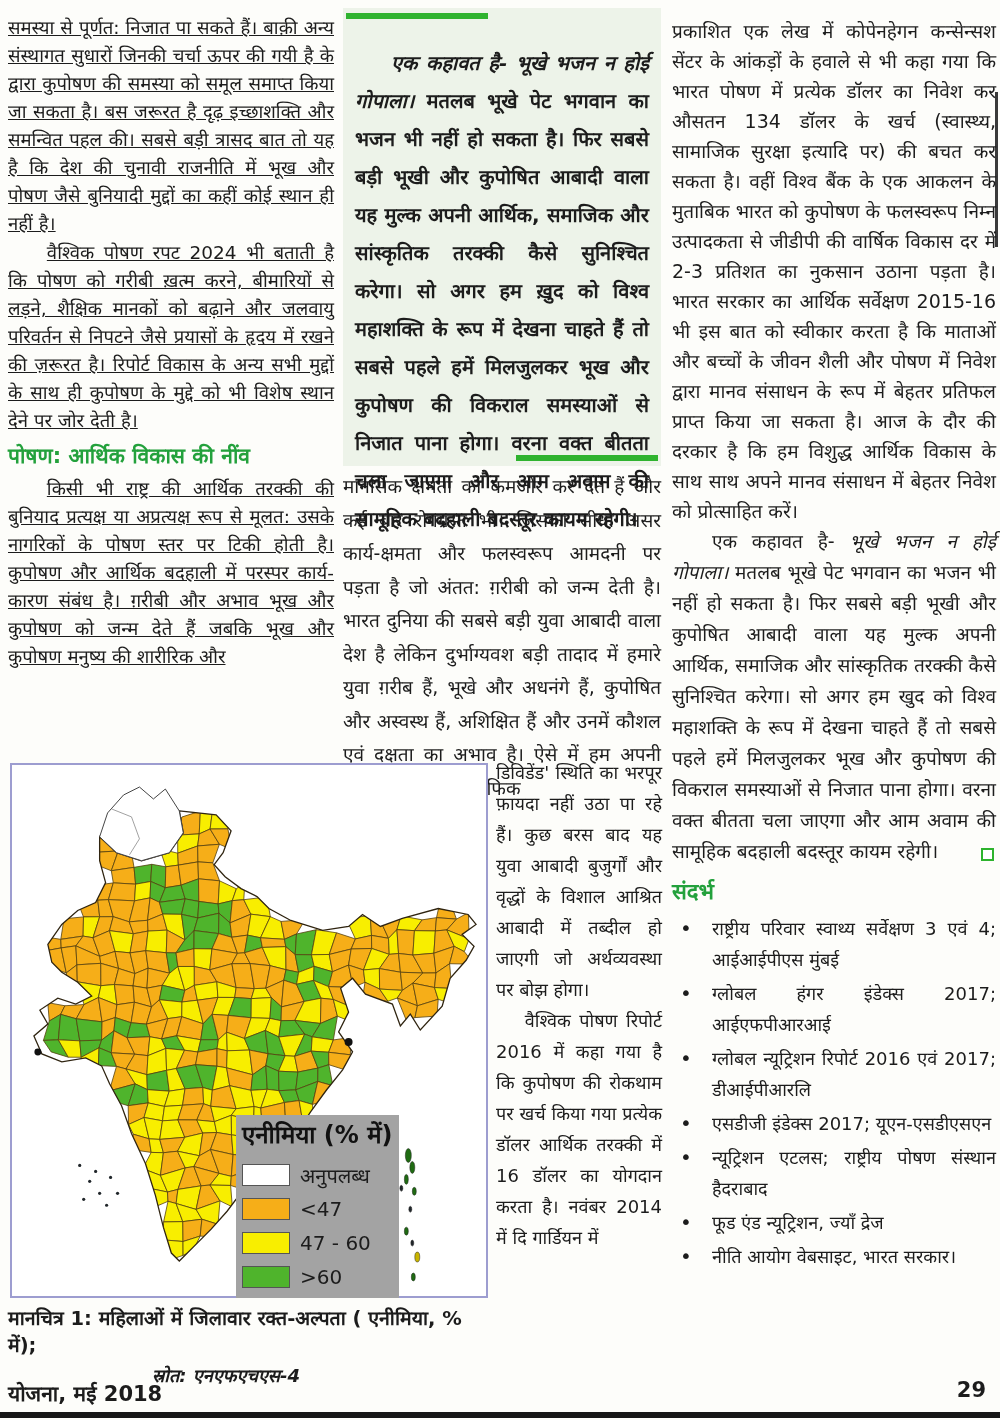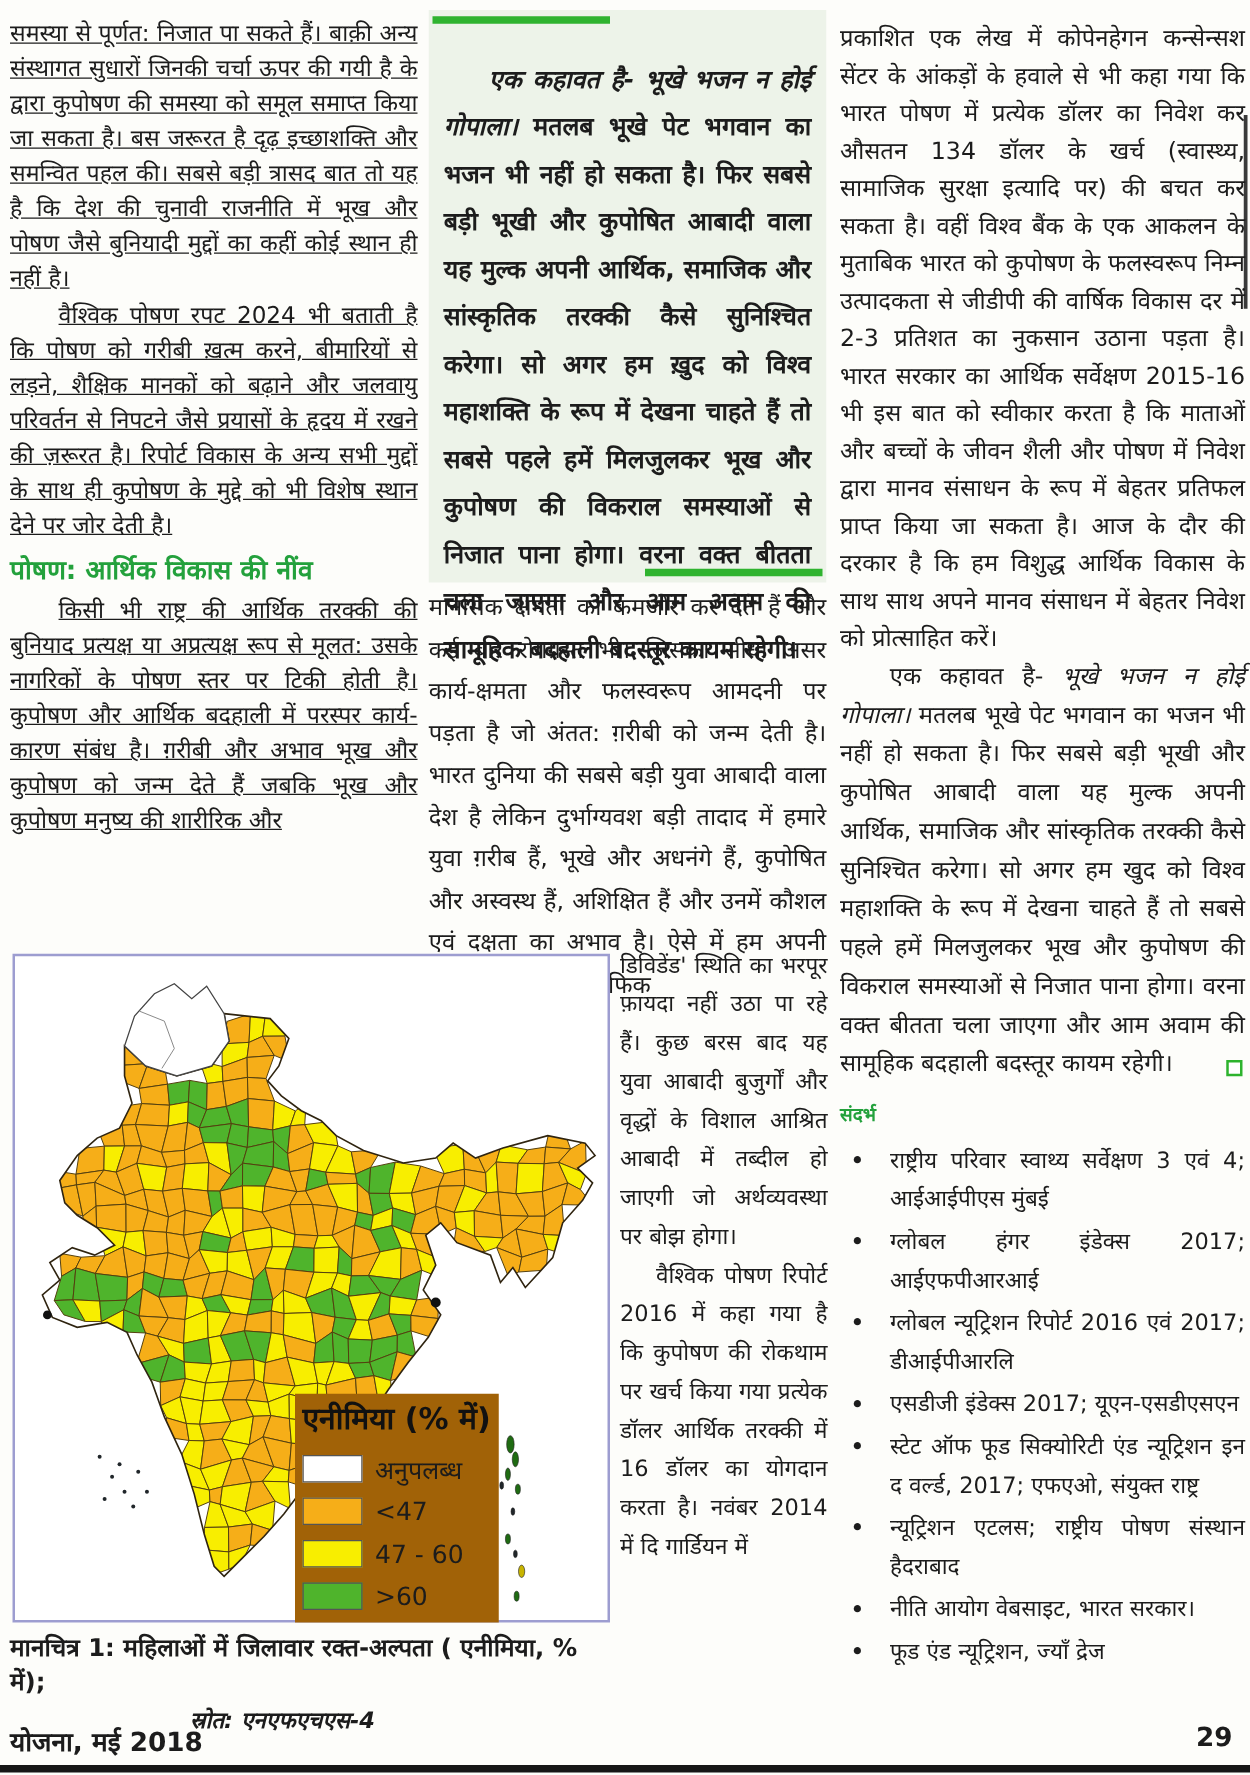--- a/index.html
+++ b/index.html
@@ -17,34 +17,34 @@
   .qbar-top { position:absolute; left:3px; top:5px; width:142px; height:6px; background:#2fb32f; }
   .qbar-bot { position:absolute; right:3px; bottom:5px; width:142px; height:6px; background:#2fb32f; }
   .quote-text { font-weight:bold; font-size:20px; line-height:38px; text-align:justify; text-indent:1.8em; }
   .q-lead { font-style:italic; }
 
   .col-mid-wide { left:343px; top:470px; width:318px; font-size:19px; line-height:33.5px; z-index:1; }
   .col-mid-narrow { left:496px; top:757px; width:166px; font-size:18px; line-height:31px; z-index:1; }
   .col-mid-narrow .indent { text-indent:1.6em; }
 
   .figure { left:10px; top:763px; width:478px; height:535px; background:#ffffff; border:2px solid #9d9dd0; z-index:2; }
-  .legend { position:absolute; left:224px; top:350px; background:#a16207; padding:2px 6px 4px 6px; z-index:3; }
+  .legend { position:absolute; left:224px; top:350px; background:#a3a3a3; padding:2px 6px 4px 6px; z-index:3; }
   .legend-title { font-weight:bold; font-size:24px; margin-bottom:8px; color:#111; }
   .legend-row { display:flex; align-items:center; height:34px; }
   .swatch { width:48px; height:22px; border:1.5px solid #555; margin-right:10px; flex:none; }
   .legend-label { font-size:20px; }
 
   .caption { left:8px; top:1305px; width:458px; z-index:3; }
   .caption-main { font-weight:bold; font-size:19.5px; line-height:27px; }
   .caption-src { font-weight:bold; font-style:italic; font-size:18px; text-align:center; padding-right:22px; margin-top:4px; }
 
   .col-right { left:672px; top:16px; width:324px; font-size:19px; line-height:30px; z-index:1; }
   .col-right .para2 { position:relative; line-height:31px; }
   .endmark { position:absolute; right:2px; bottom:6px; width:13px; height:13px; border:2px solid #2db32d; background:#fff; }
-  .refs-head { color:#23a13c; font-weight:bold; font-size:15px; margin:10px 0 6px 0; }
+  .refs-head { color:#23a13c; font-weight:bold; font-size:22px; margin:10px 0 6px 0; }
   .refs { list-style:none; }
   .refs li { position:relative; padding-left:40px; font-size:18px; line-height:31px; text-align:justify; margin-bottom:3px; }
   .refs li::before { content:"•"; position:absolute; left:8px; top:0; font-size:20px; }
 
   .footer-left { left:8px; top:1379px; font-weight:bold; font-size:21px; }
   .footer-right { right:14px; top:1378px; font-weight:bold; font-size:21px; }
   .bottom-bar { left:0; top:1412px; width:1000px; height:6px; background:#161616; }
   .edge-artifact { left:995px; top:92px; width:3px; height:155px; background:#3a3a3a; }
 </style>
 </head>
@@ -440,23 +440,22 @@
 
 <div class="abs col-right just">
   <p>प्रकाशित एक लेख में कोपेनहेगन कन्सेन्सश सेंटर के आंकड़ों के हवाले से भी कहा गया कि भारत पोषण में प्रत्येक डॉलर का निवेश कर औसतन 134 डॉलर के खर्च (स्वास्थ्य, सामाजिक सुरक्षा इत्यादि पर) की बचत कर सकता है। वहीं विश्व बैंक के एक आकलन के मुताबिक भारत को कुपोषण के फलस्वरूप निम्न उत्पादकता से जीडीपी की वार्षिक विकास दर में 2-3 प्रतिशत का नुकसान उठाना पड़ता है। भारत सरकार का आर्थिक सर्वेक्षण 2015-16 भी इस बात को स्वीकार करता है कि माताओं और बच्चों के जीवन शैली और पोषण में निवेश द्वारा मानव संसाधन के रूप में बेहतर प्रतिफल प्राप्त किया जा सकता है। आज के दौर की दरकार है कि हम विशुद्ध आर्थिक विकास के साथ साथ अपने मानव संसाधन में बेहतर निवेश को प्रोत्साहित करें।</p>
   <p class="indent para2"><span>एक कहावत है- </span><span class="q-lead">भूखे भजन न होई गोपाला।</span><span> मतलब भूखे पेट भगवान का भजन भी नहीं हो सकता है। फिर सबसे बड़ी भूखी और कुपोषित आबादी वाला यह मुल्क अपनी आर्थिक, समाजिक और सांस्कृतिक तरक्की कैसे सुनिश्चित करेगा। सो अगर हम खुद को विश्व महाशक्ति के रूप में देखना चाहते हैं तो सबसे पहले हमें मिलजुलकर भूख और कुपोषण की विकराल समस्याओं से निजात पाना होगा। वरना वक्त बीतता चला जाएगा और आम अवाम की सामूहिक बदहाली बदस्तूर कायम रहेगी।</span><span class="endmark"></span></p>
   <div class="refs-head">संदर्भ</div>
   <ul class="refs">
     <li><span>राष्ट्रीय परिवार स्वाथ्य सर्वेक्षण 3 एवं 4; आईआईपीएस मुंबई</span></li>
     <li><span>ग्लोबल हंगर इंडेक्स 2017; आईएफपीआरआई</span></li>
     <li><span>ग्लोबल न्यूट्रिशन रिपोर्ट 2016 एवं 2017; डीआईपीआरलि</span></li>
     <li><span>एसडीजी इंडेक्स 2017; यूएन-एसडीएसएन</span></li>
-    <li><span>स्टेट ऑफ फूड सिक्योरिटी एंड न्यूट्रिशन इन द वर्ल्ड, 2017; एफएओ, संयुक्त राष्ट्र</span></li>
     <li><span>न्यूट्रिशन एटलस; राष्ट्रीय पोषण संस्थान हैदराबाद</span></li>
+    <li><span>फूड एंड न्यूट्रिशन, ज्याँ द्रेज</span></li>
     <li><span>नीति आयोग वेबसाइट, भारत सरकार।</span></li>
-    <li><span>फूड एंड न्यूट्रिशन, ज्याँ द्रेज</span></li>
   </ul>
 </div>
 
 <div class="abs footer-left">योजना, मई 2018</div>
 <div class="abs footer-right">29</div>
 <div class="abs bottom-bar"></div>
 <div class="abs edge-artifact"></div>
 
 </body></html>

